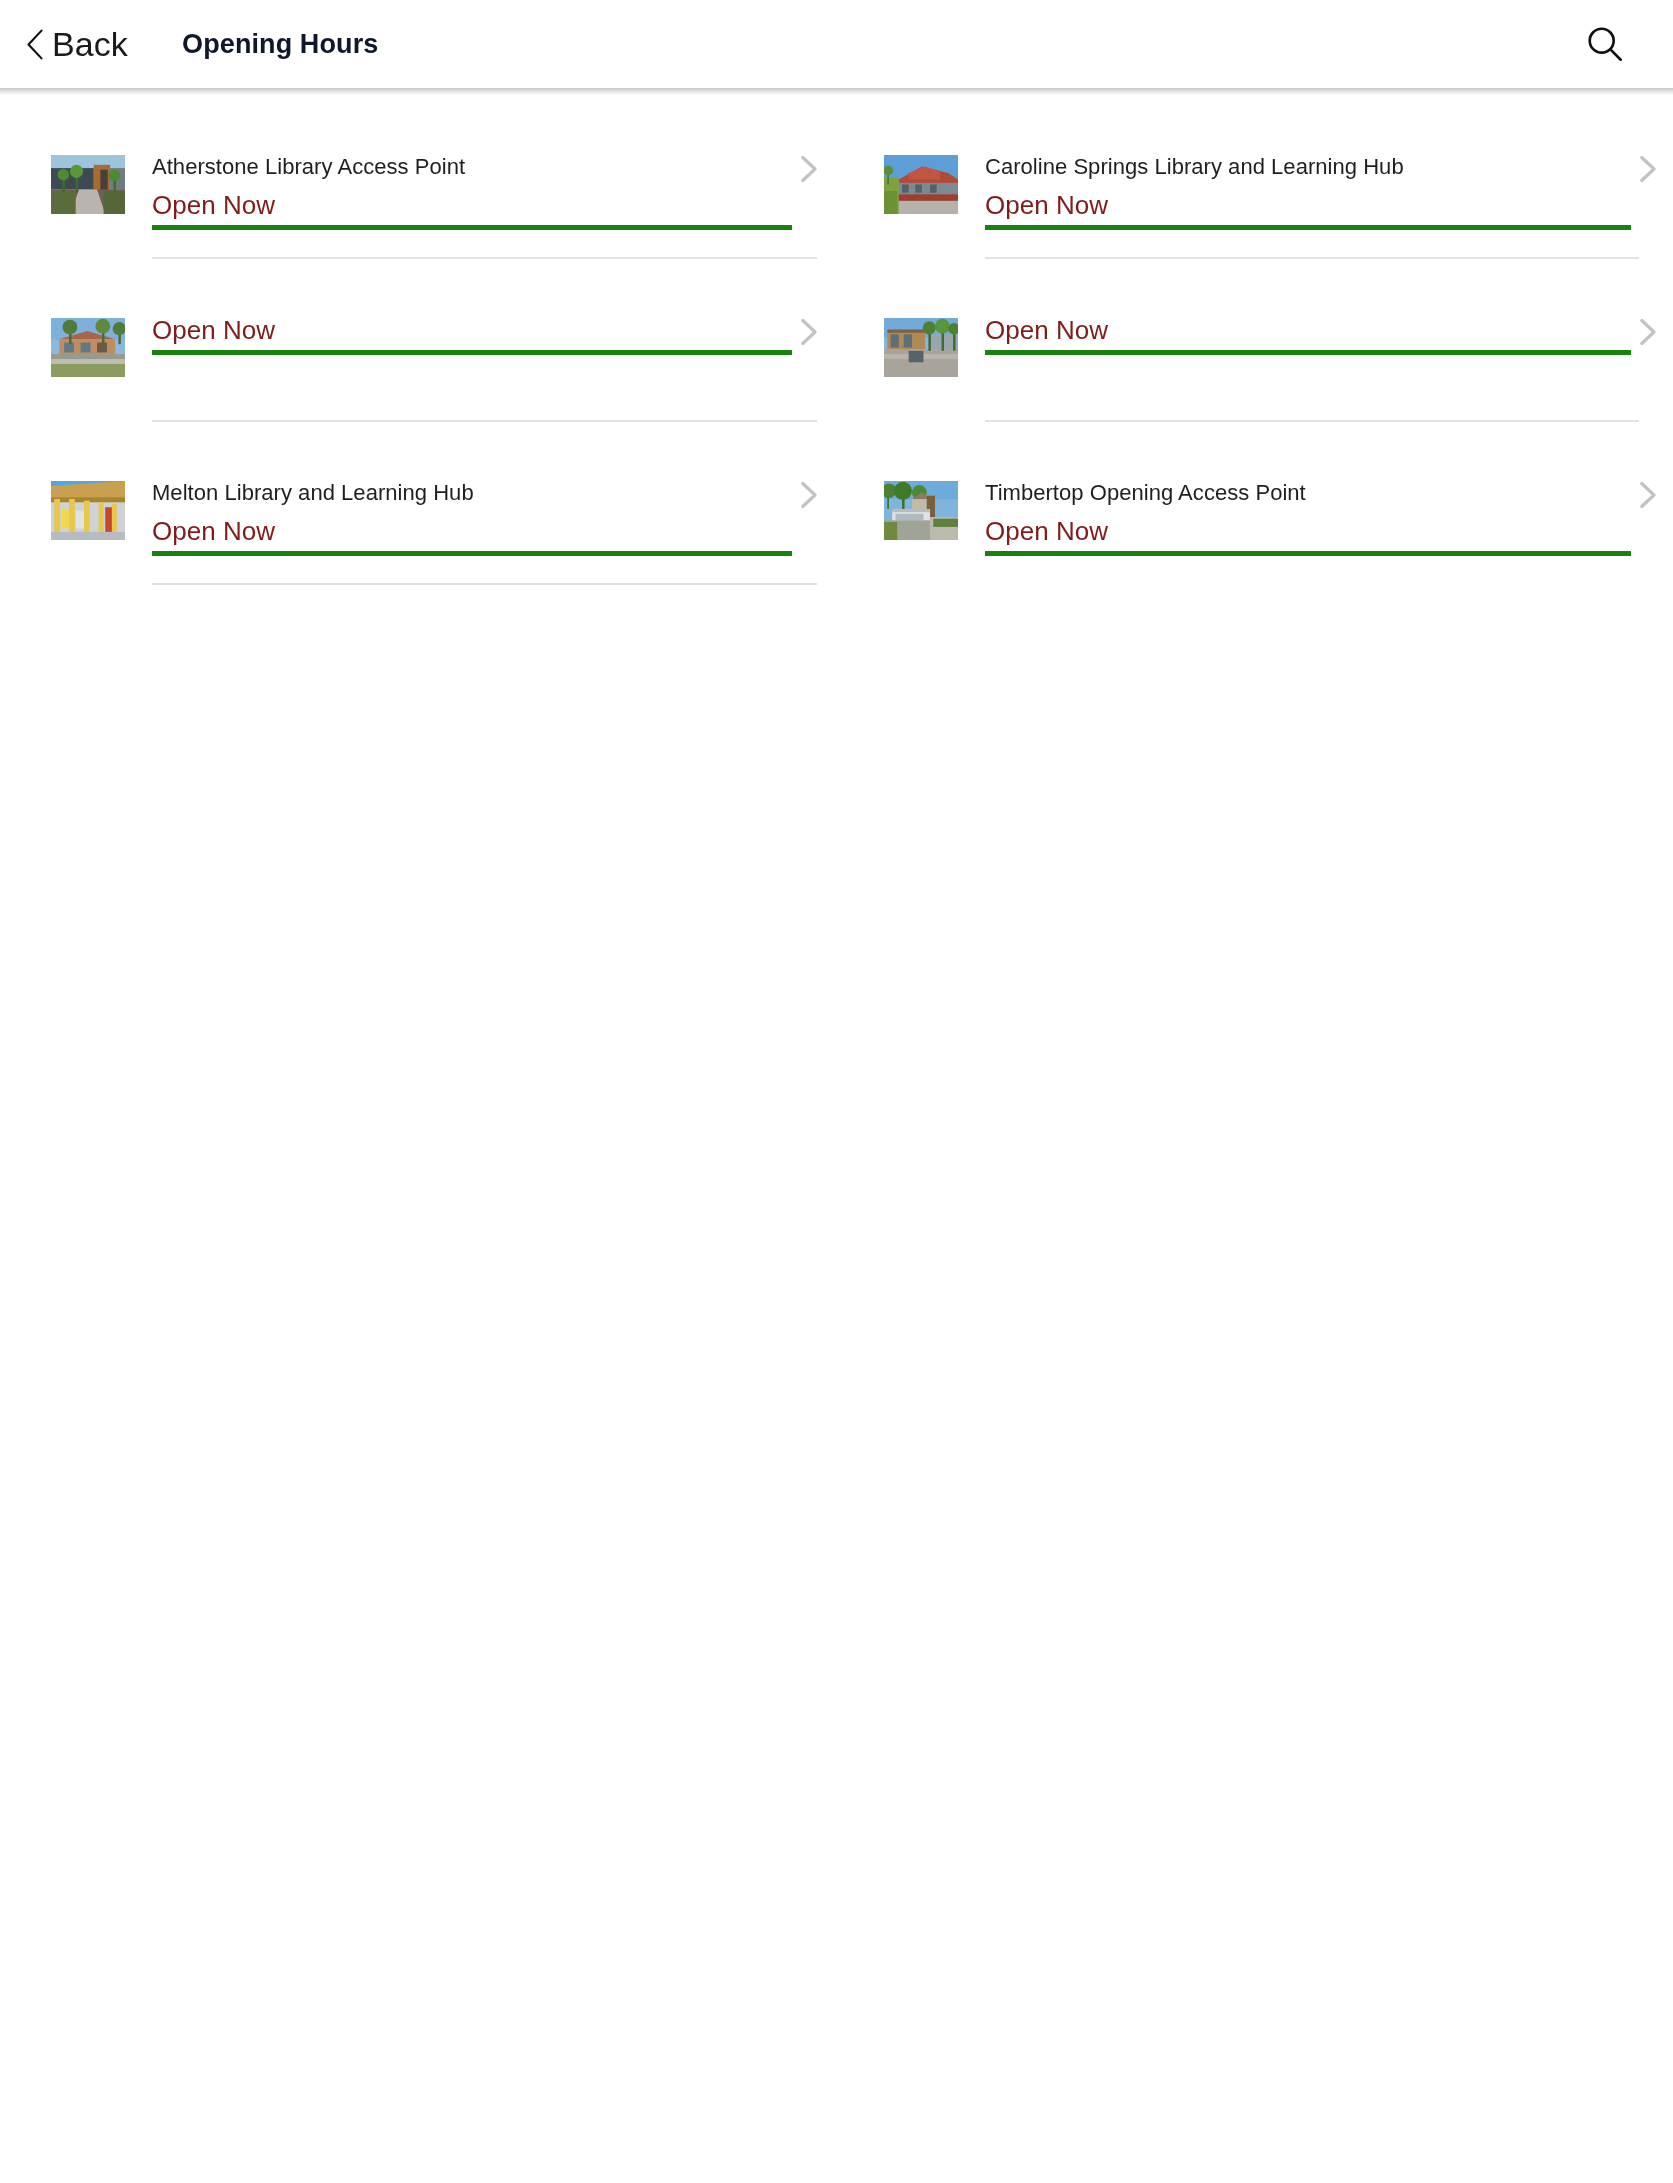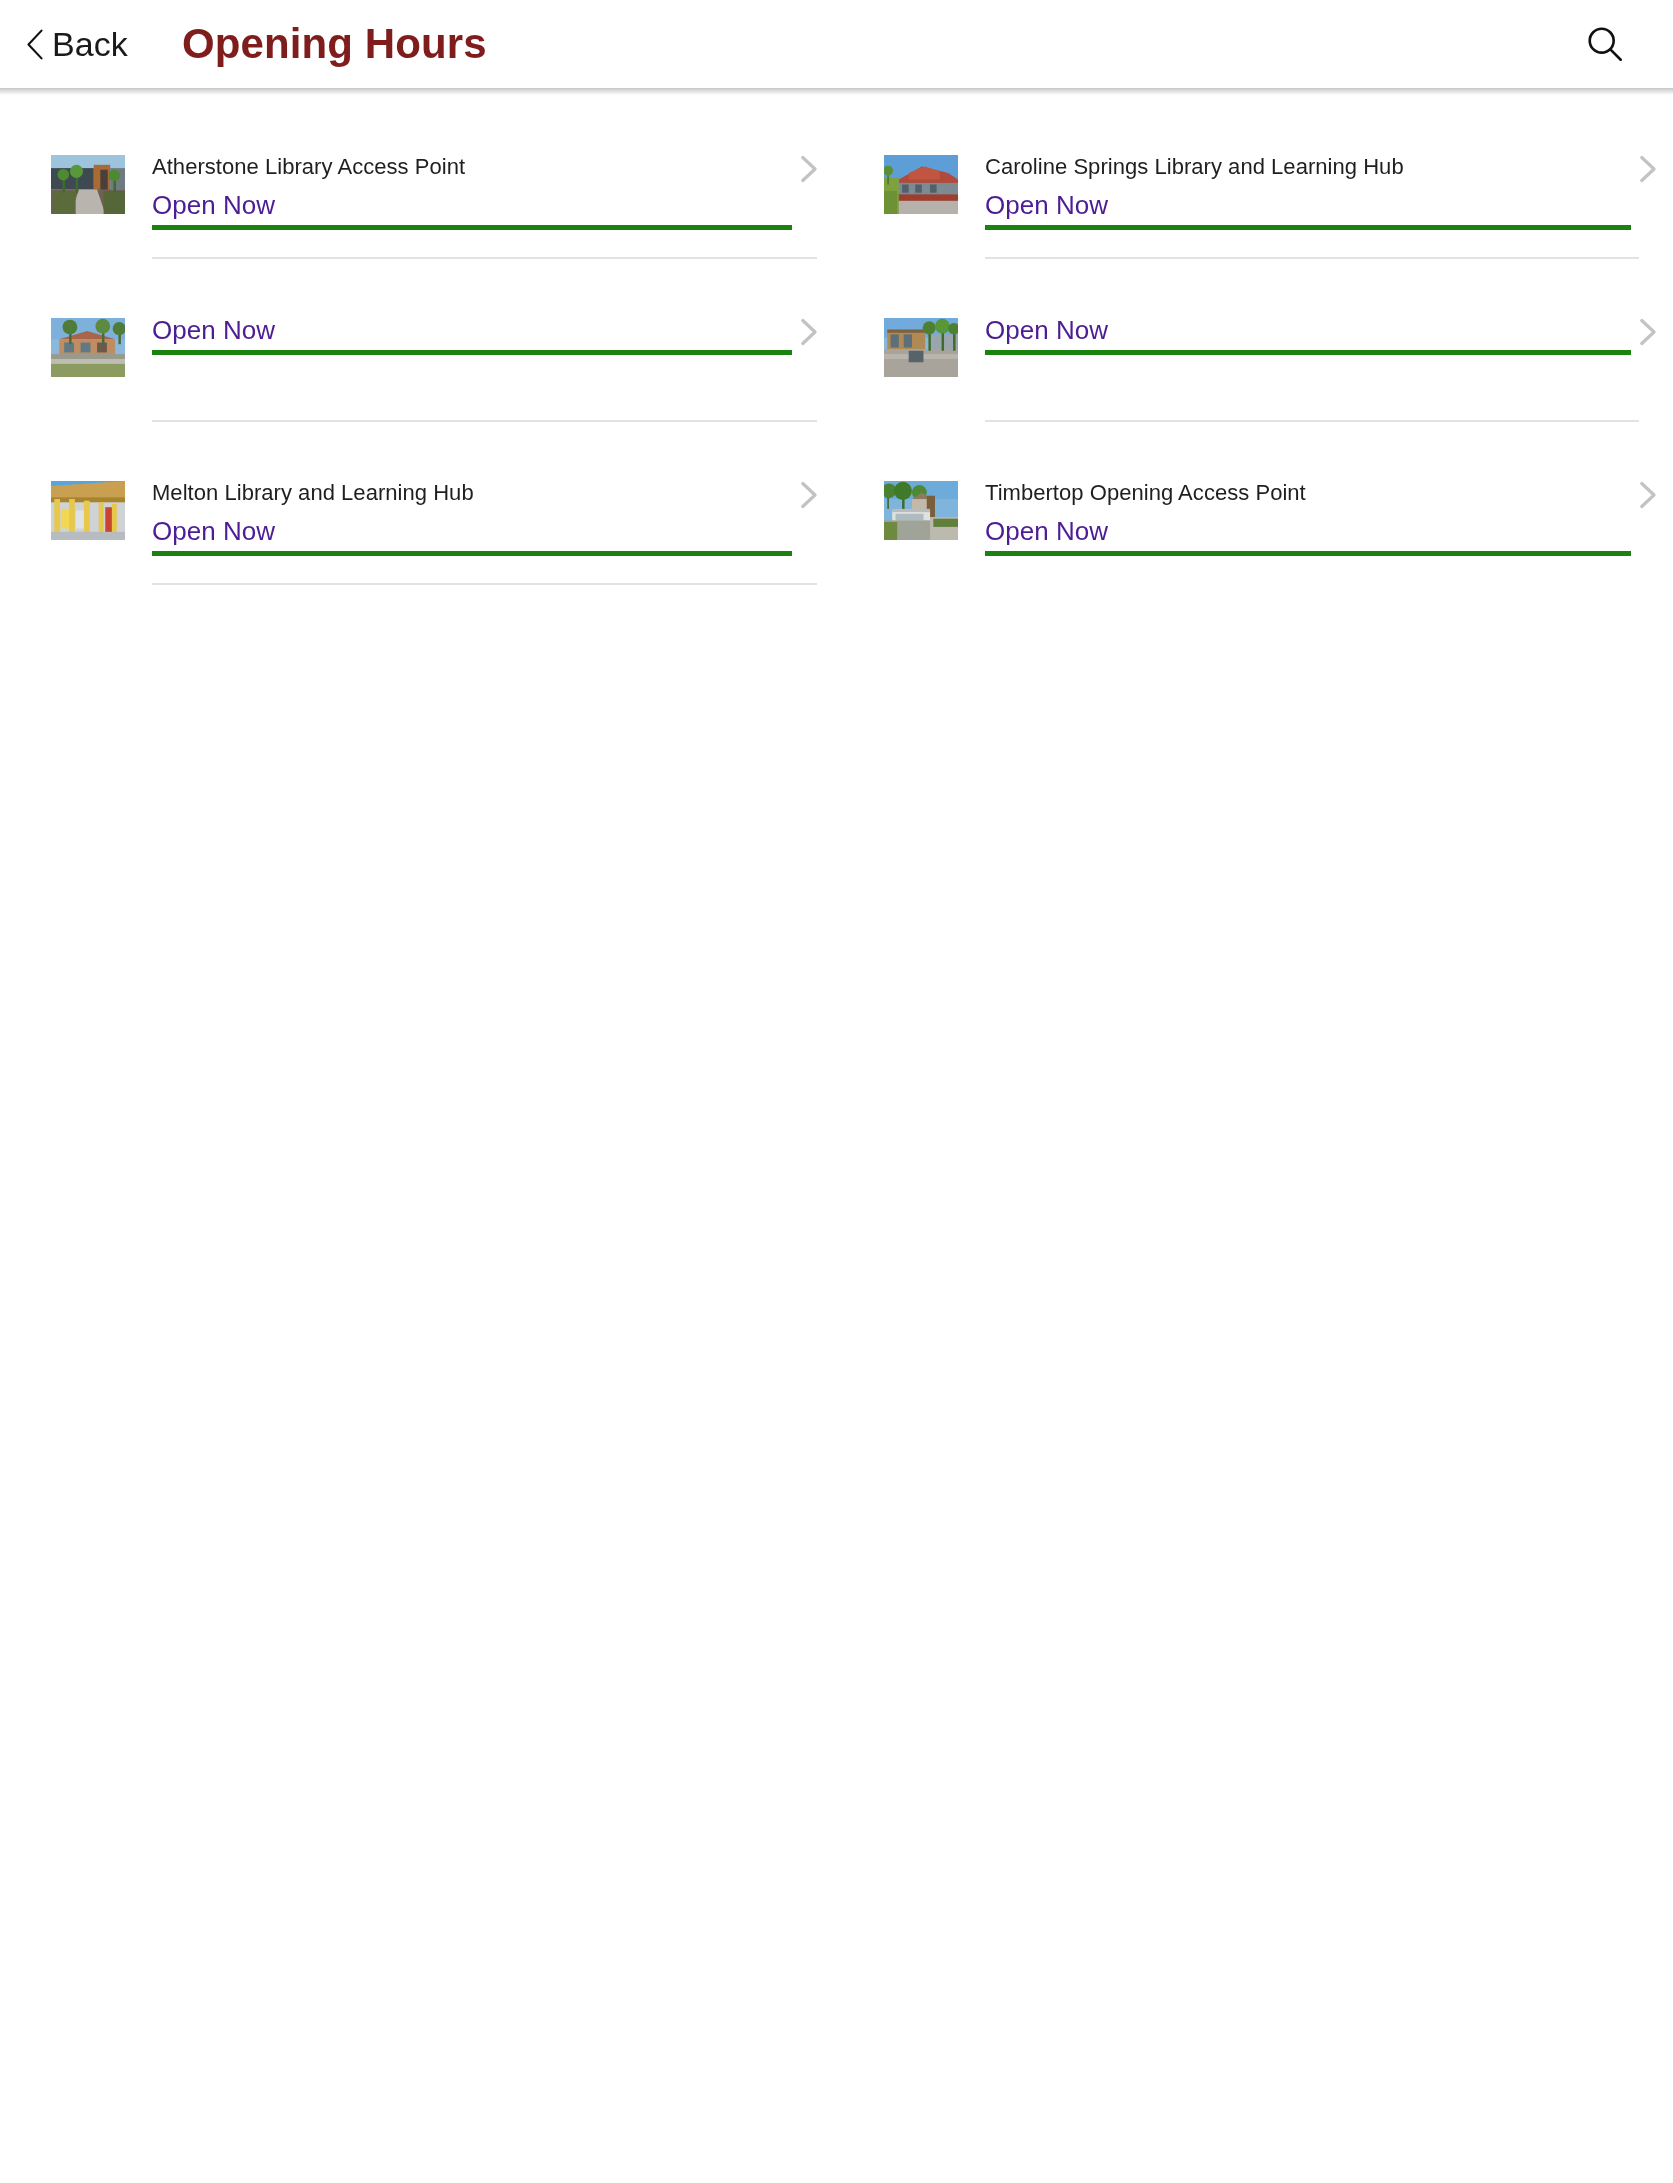--- a/index.html
+++ b/index.html
@@ -44,23 +44,23 @@
     display: block;
   }
   .back-label {
     font-size: 34px;
     color: #1a1a1a;
     font-weight: 400;
     letter-spacing: 0.1px;
     line-height: 1;
   }
   .page-title {
-    font-size: 42px;
+    font-size: 27px;
     font-weight: 700;
-    color: #7f1d1d;
+    color: #0f172a;
     margin-left: 46px;
     line-height: 1;
     letter-spacing: 0.1px;
   }
   .header-spacer { flex: 1 1 auto; }
   .search-button {
     background: none;
     border: none;
     cursor: pointer;
     width: 60px; height: 60px;
@@ -111,21 +111,21 @@
     font-size: 22px;
     color: #1f1f1f;
     font-weight: 400;
     line-height: 38px;
     padding-top: 0px;
     letter-spacing: 0.04px;
     white-space: nowrap;
   }
   .item-status {
     font-size: 26px;
-    color: #4c1d95;
+    color: #7f1d1d;
     font-weight: 400;
     line-height: 33px;
     padding-top: 3.3px;
     letter-spacing: 0.04px;
   }
   .status-bar {
     height: 4.9px;
     background: #1a8310;
     margin-top: 2.5px;
   }

